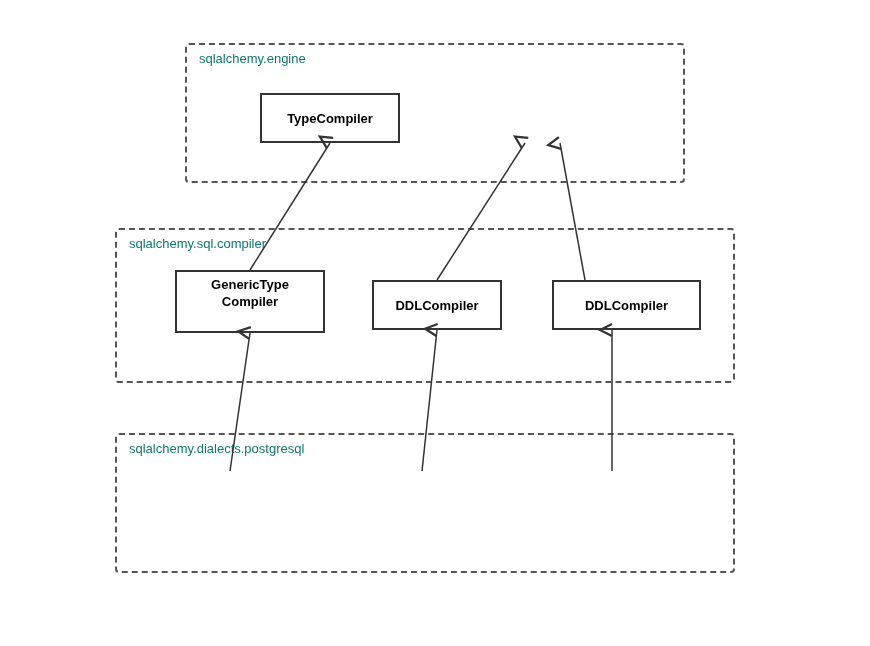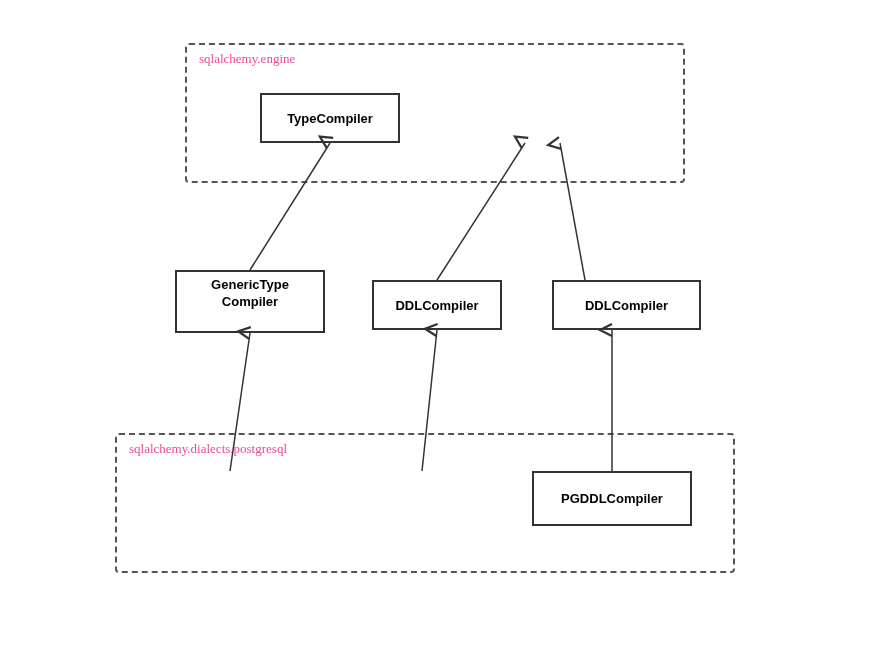--- a/index.html
+++ b/index.html
@@ -22,24 +22,23 @@
     .package {
       position: absolute;
       border: 2px dashed #555;
       border-radius: 4px;
     }
     .package-label {
       position: absolute;
       top: 6px;
       left: 10px;
       font-size: 13px;
-      color: #ec4899;
+      color: #0f766e;
       background: #fff;
       padding: 0 2px;
-      font-family: Liberation Serif, serif;
     }
 
     
     .class-box {
       position: absolute;
       border: 2px solid #333;
       background: #fff;
       text-align: center;
       font-size: 13px;
       font-weight: bold;
@@ -63,20 +62,23 @@
   </style>
 </head>
 <body>
 
 <div class="diagram">
 
   <div class="package" style="left:100px; top:10px; width:500px; height:140px;">
     <span class="package-label">sqlalchemy.engine</span>
   </div>
 
+  <div class="package" style="left:30px; top:195px; width:620px; height:155px;">
+    <span class="package-label">sqlalchemy.sql.compiler</span>
+  </div>
 
   <div class="package" style="left:30px; top:400px; width:620px; height:140px;">
     <span class="package-label">sqlalchemy.dialects.postgresql</span>
   </div>
 
   <div class="class-box" style="left:175px; top:60px; width:140px; height:50px;">
     <span>TypeCompiler</span>
   </div>
 
 
@@ -88,23 +90,20 @@
   <div class="class-box" style="left:287px; top:247px; width:130px; height:50px;">
     <span>DDLCompiler</span>
   </div>
 
   <div class="class-box" style="left:467px; top:247px; width:149px; height:50px;">
     <span>DDLCompiler</span>
   </div>
 
 
 
-  <div class="class-box" style="left:447px; top:438px; width:160px; height:55px;">
-    <span>PGDDLCompiler</span>
-  </div>
 
   <svg class="arrows-svg">
     <defs>
 
       <marker id="arrow-open" markerWidth="12" markerHeight="12" refX="6" refY="10" orient="auto">
         <path d="M2,10 L6,2 L10,10" fill="none" stroke="#333" stroke-width="1.5"></path>
       </marker>
 
       <marker id="arrow-open2" markerWidth="14" markerHeight="14" refX="7" refY="12" orient="auto">
         <path d="M2,12 L7,2 L12,12" fill="none" stroke="#333" stroke-width="1.5"></path>

